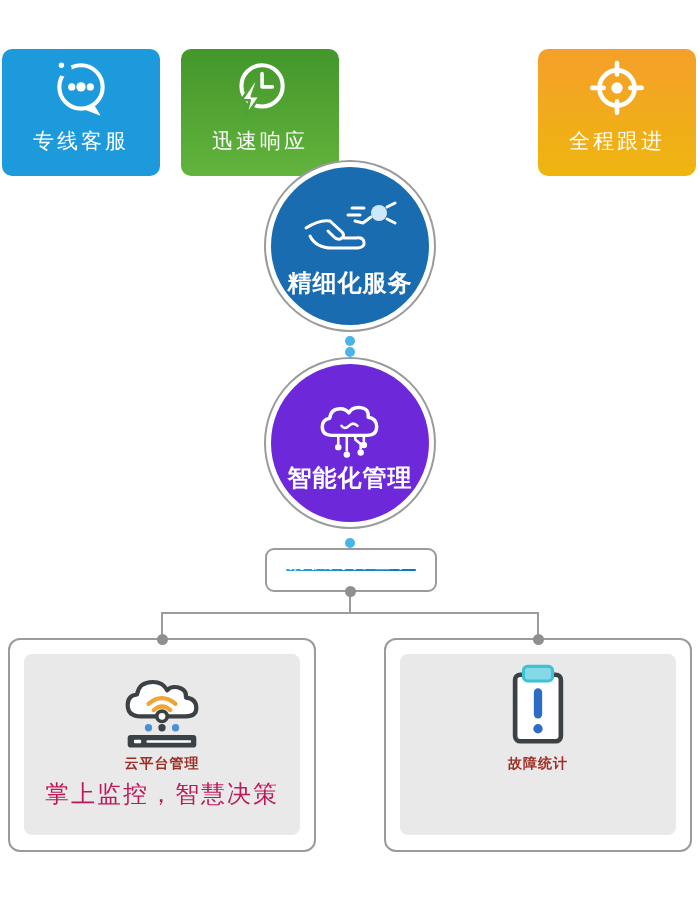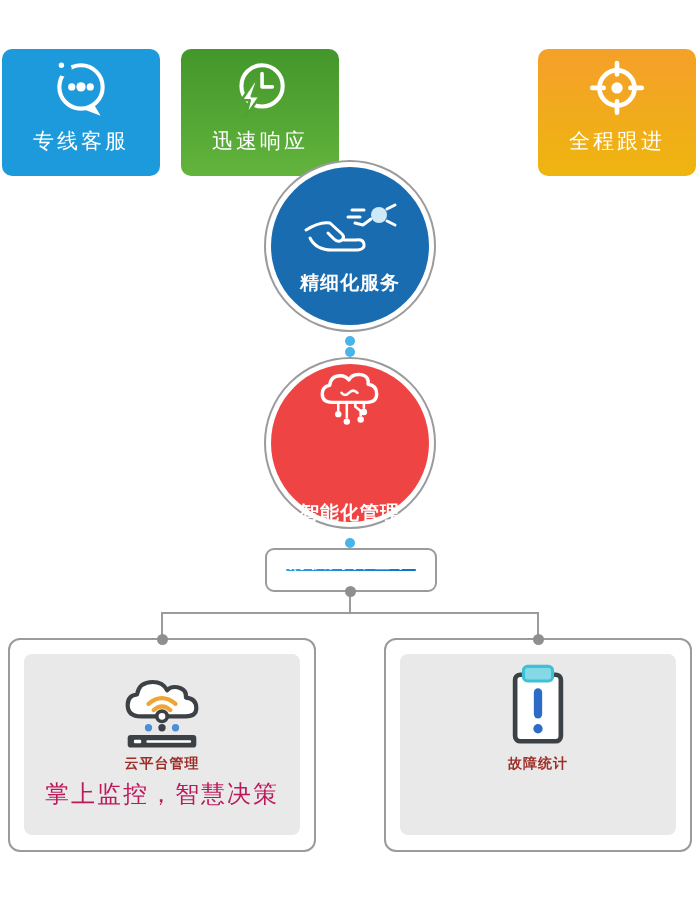--- a/index.html
+++ b/index.html
@@ -24,22 +24,22 @@
     position:absolute;left:264px;width:172px;height:172px;border-radius:50%;
     background:#fff;border:2px solid #9b9b9b;box-sizing:border-box;z-index:3;
   }
   .circle-inner{
     position:absolute;inset:5px;border-radius:50%;
     display:flex;flex-direction:column;align-items:center;justify-content:center;gap:5px;
   }
   .circle-blue{top:160px;}
   .circle-blue .circle-inner{background:#1a6cb1;}
   .circle-teal{top:357px;}
-  .circle-teal .circle-inner{background:#ef4444;justify-content:space-between;}
-  .circle-label{color:#fff;font-size:19px;font-weight:bold;letter-spacing:1px;line-height:1;}
+  .circle-teal .circle-inner{background:#6d28d9;}
+  .circle-label{color:#fff;font-size:24px;font-weight:bold;letter-spacing:1px;line-height:1;}
   
   .bdot{position:absolute;left:345px;width:10px;height:10px;border-radius:50%;background:#49b4e8;z-index:2;}
   .bdot1{top:336px;} .bdot2{top:347px;} .bdot3{top:538px;}
   
   .pbutton{
     position:absolute;left:265px;top:548px;width:172px;height:44px;box-sizing:border-box;
     background:#fff;border:2px solid #9b9b9b;border-radius:9px;padding:19px;z-index:4;
   }
   .pbutton-inner{
     width:100%;height:100%;border-radius:5px;box-sizing:border-box;

